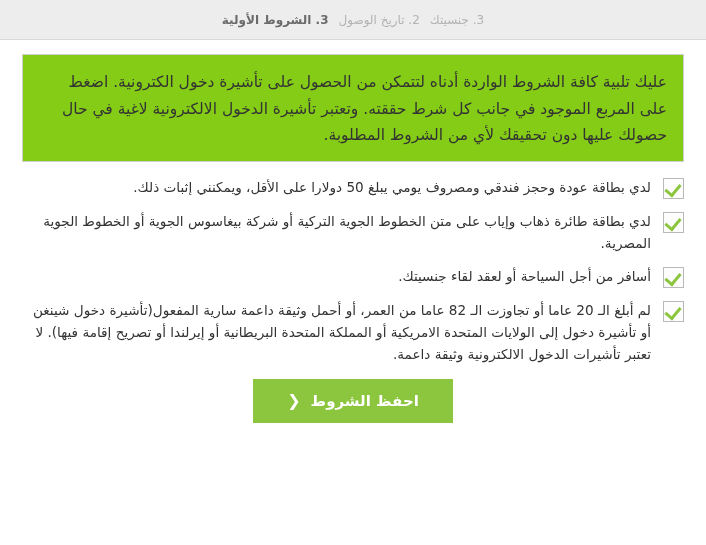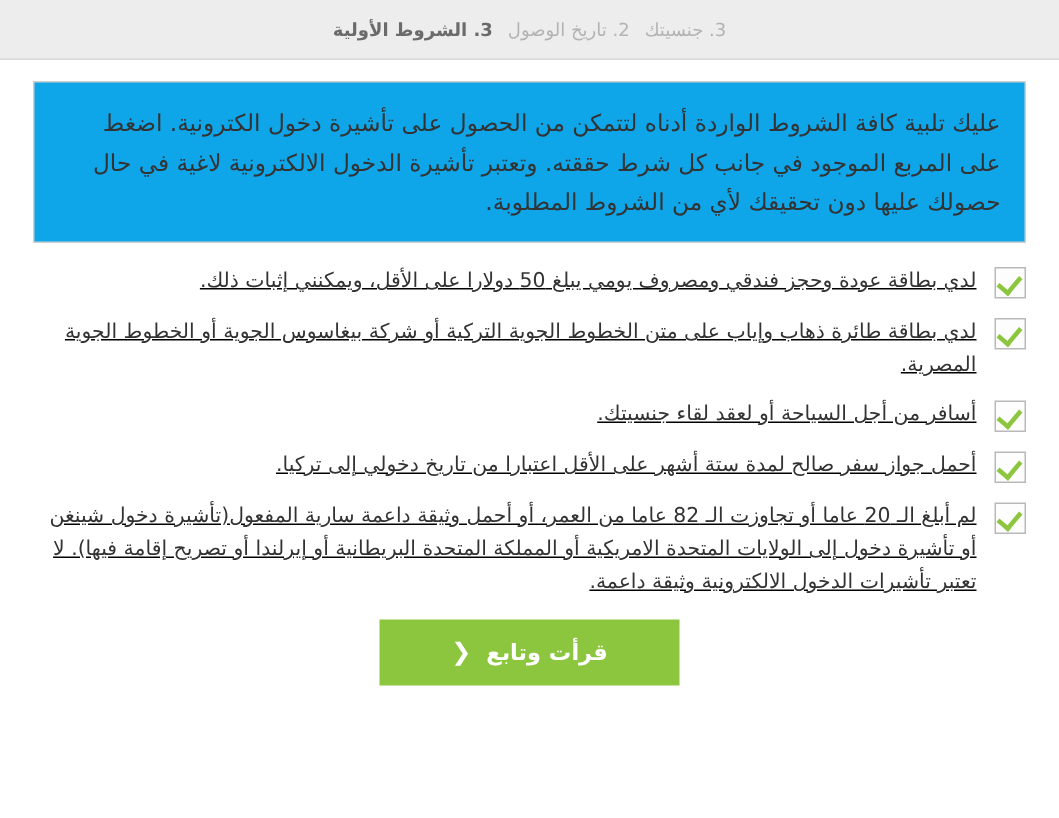--- a/index.html
+++ b/index.html
@@ -37,32 +37,31 @@
   }
 
   
   .content {
     padding: 14px 22px 0 22px;
     box-sizing: border-box;
   }
 
   .intro-box {
     border: 1px solid #cfcfcf;
-    background: #0ea5e9;
+    background: #84cc16;
     padding: 14px 16px 12px 16px;
     font-size: 15.5px;
     line-height: 1.72;
     color: #333333;
     text-align: right;
   }
 
   
   .checklist {
     margin-top: 14px;
-    text-decoration: underline;
   }
   .check-row {
     display: flex;
     align-items: flex-start;
     gap: 12px;
     margin-bottom: 11px;
   }
   .check-box {
     flex: 0 0 auto;
     width: 21px;
@@ -141,33 +140,29 @@
     <div class="check-row">
       <span class="check-box"></span>
       <span class="check-text">لدي بطاقة طائرة ذهاب وإياب على متن الخطوط الجوية التركية أو شركة بيغاسوس الجوية أو الخطوط الجوية المصرية.</span>
     </div>
 
     <div class="check-row">
       <span class="check-box"></span>
       <span class="check-text">أسافر من أجل السياحة أو لعقد لقاء جنسيتك.</span>
     </div>
 
-    <div class="check-row">
-      <span class="check-box"></span>
-      <span class="check-text">أحمل جواز سفر صالح لمدة ستة أشهر على الأقل اعتبارا من تاريخ دخولي إلى تركيا.</span>
-    </div>
 
     <div class="check-row">
       <span class="check-box"></span>
       <span class="check-text">لم أبلغ الـ 20 عاما أو تجاوزت الـ 82 عاما من العمر، أو أحمل وثيقة داعمة سارية المفعول(تأشيرة دخول شينغن أو تأشيرة دخول إلى الولايات المتحدة الامريكية أو المملكة المتحدة البريطانية أو إيرلندا أو تصريح إقامة فيها). لا تعتبر تأشيرات الدخول الالكترونية وثيقة داعمة.</span>
     </div>
 
 
   </div>
 
   <div class="submit-wrap">
     <button class="submit-btn">
-      <span>قرأت وتابع</span>
+      <span>احفظ الشروط</span>
       <span class="chev">❮</span>
     </button>
   </div>
 
 </div>
 
 </body></html>

